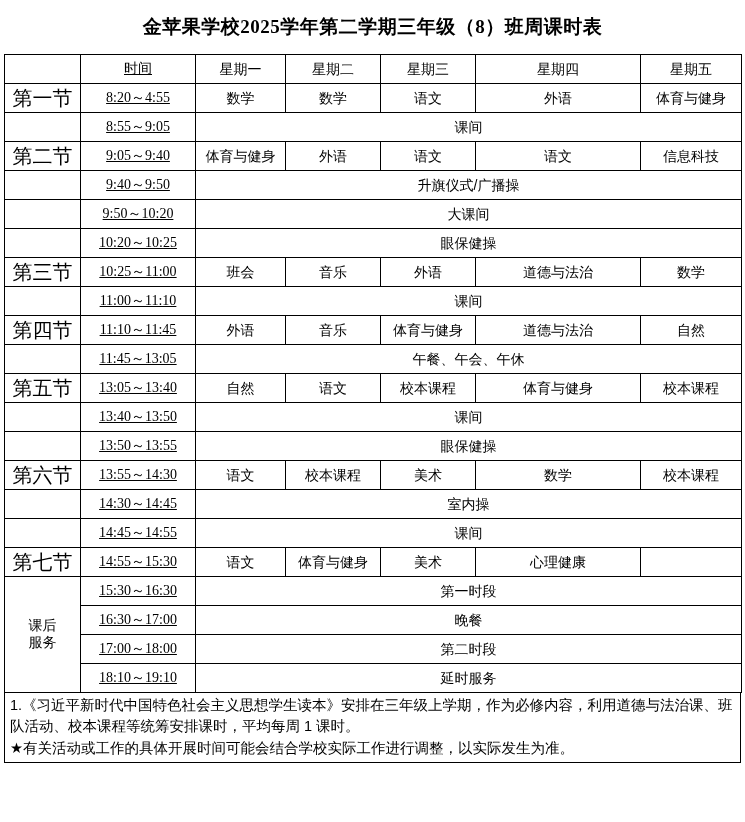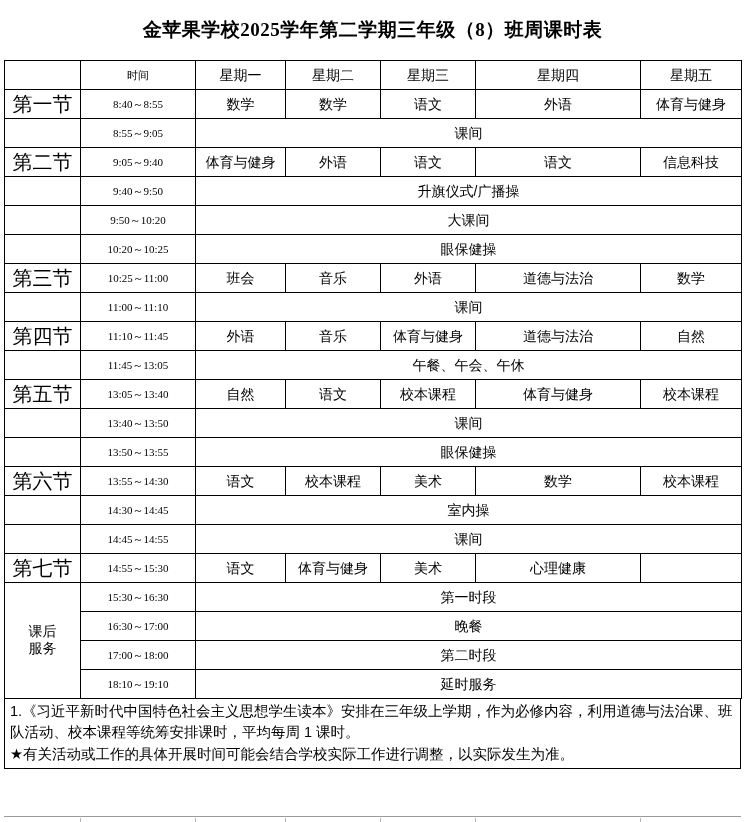--- a/index.html
+++ b/index.html
@@ -22,22 +22,22 @@
 
   
   .title {
     text-align: center;
     font-family: "Liberation Serif", "DejaVu Serif", serif;
     font-weight: bold;
     font-size: 19px;
     letter-spacing: 0.5px;
     line-height: 36px;
     height: 36px;
-    padding: 12px;
-    margin: 0;
+    padding: 0;
+    margin: 9px;
     white-space: nowrap;
   }
 
   
   .sched-wrap {
     padding: 0 4px;
     box-sizing: border-box;
     width: 745px;
   }
   table.sched {
@@ -51,22 +51,23 @@
     text-align: center;
     vertical-align: middle;
     padding: 0 2px;
     height: 28px;
     line-height: 1.15;
     white-space: nowrap;
     overflow: hidden;
   }
   td.timecell {
     font-family: "Liberation Serif", "DejaVu Serif", serif;
-    font-size: 11px;
+    font-size: 14px;
     letter-spacing: 0px;
+    text-decoration: underline;
   }
   td.periodcell {
     font-size: 20px;
   }
   td.afterschool {
     font-size: 14px;
     line-height: 1.5;
     white-space: normal;
     font-family: Liberation Serif, serif;
   }
@@ -134,21 +135,21 @@
             <td class="periodcell"></td>
             <td class="timecell">时间</td>
             <td>星期一</td>
             <td>星期二</td>
             <td>星期三</td>
             <td>星期四</td>
             <td>星期五</td>
           </tr>
           <tr>
             <td class="periodcell">第一节</td>
-            <td class="timecell">8:40～8:55</td>
+            <td class="timecell">8:20～4:55</td>
             <td>数学</td>
             <td>数学</td>
             <td>语文</td>
             <td>外语</td>
             <td>体育与健身</td>
           </tr>
           <tr>
             <td class="periodcell"></td>
             <td class="timecell">8:55～9:05</td>
             <td colspan="5">课间</td>

